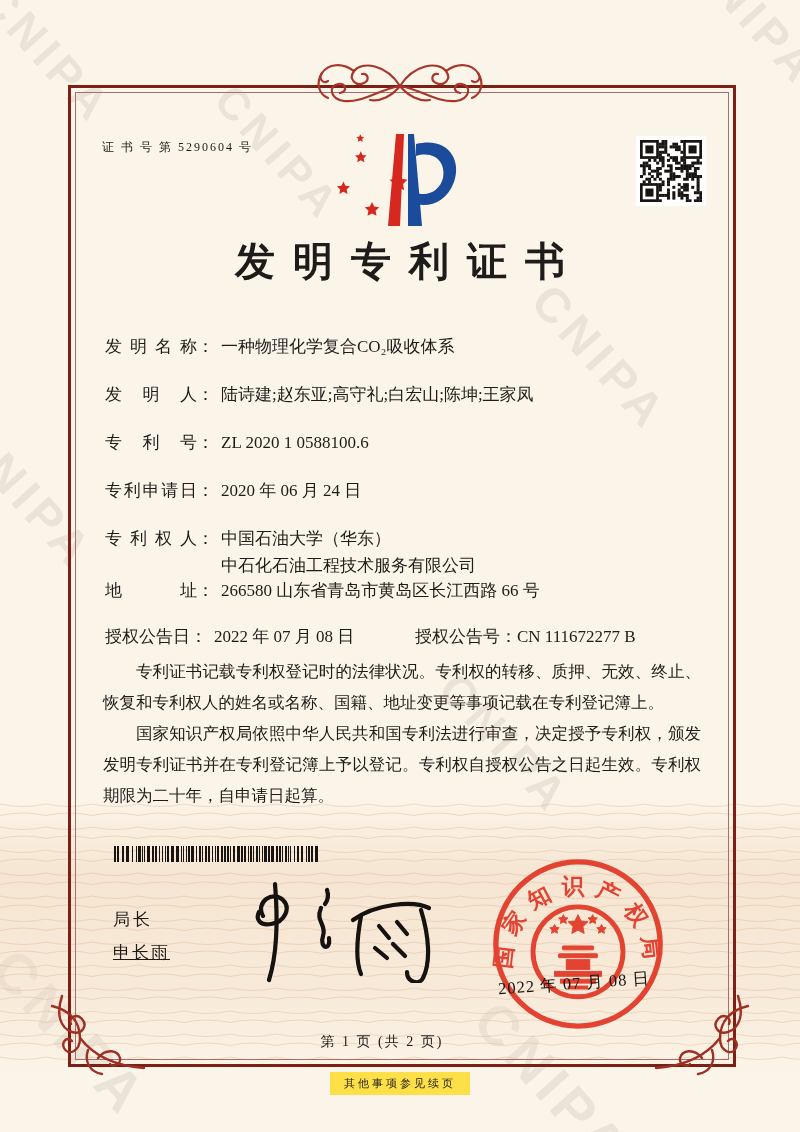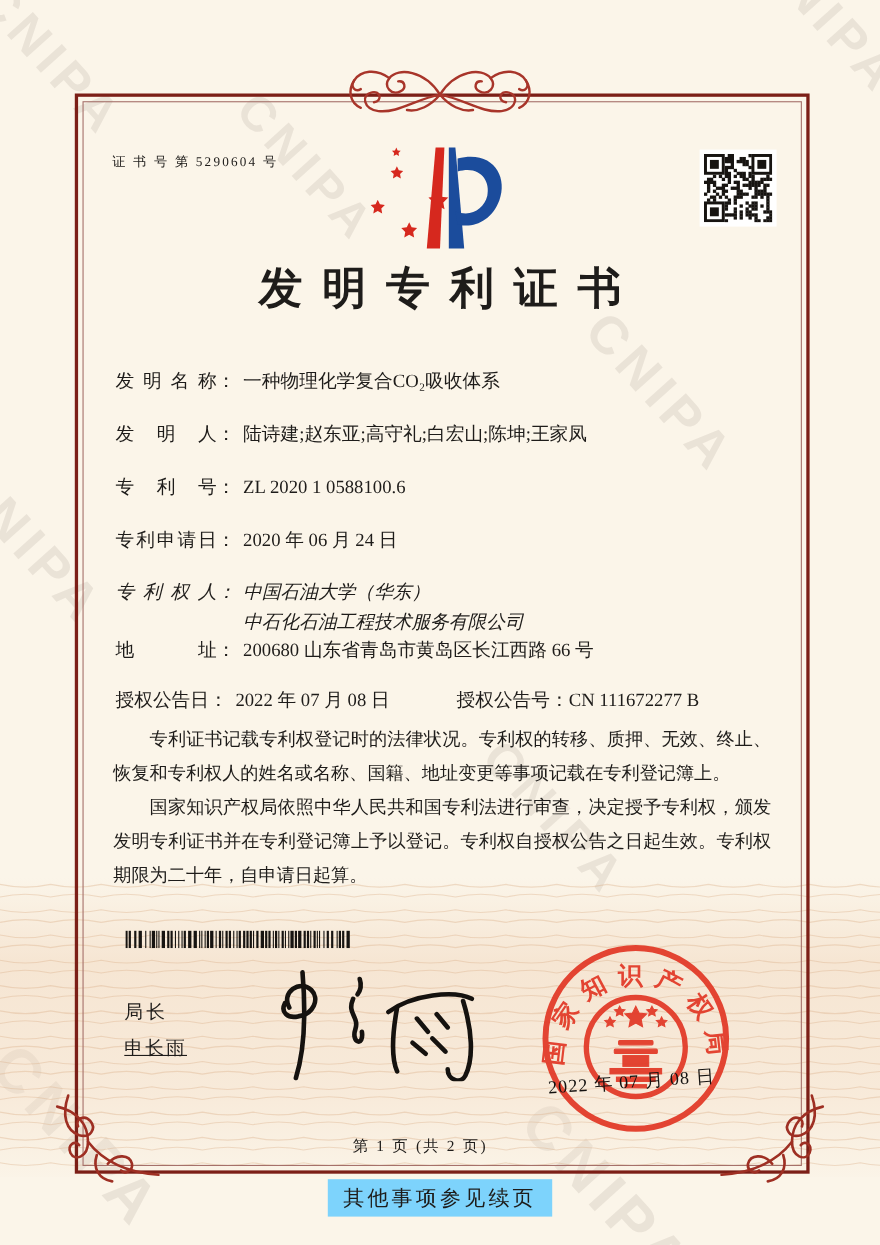--- a/index.html
+++ b/index.html
@@ -48,21 +48,21 @@
       font-family:"Liberation Sans","DejaVu Sans",sans-serif;font-weight:500;letter-spacing:2px;text-decoration:underline;}
   .sig-script{position:absolute;left:235px;top:878px;}
   
   .seal{position:absolute;left:490px;top:856px;width:176px;height:176px;opacity:.94;}
   .seal-date{position:absolute;left:498px;top:972px;width:176px;font-size:16.5px;color:#141210;
       transform:rotate(-4deg);letter-spacing:1px;white-space:nowrap;}
   
   .page-info{position:absolute;left:0;top:1033px;width:764px;text-align:center;font-size:14px;
       letter-spacing:2px;}
   .continuation{position:absolute;left:0;top:1072px;width:800px;text-align:center;}
-  .continuation span{display:inline-block;background:#7dd3fc;padding:4px 14px;font-size:19px;
+  .continuation span{display:inline-block;background:#fde047;padding:4px 14px;font-size:11px;
       letter-spacing:3px;}
 </style>
 </head>
 <body>
 
 <div class="page">
 
   <span class="wm" style="left:-38px;top:26px;font-size:46px;">CNIPA</span>
   <span class="wm" style="left:668px;top:-12px;font-size:46px;">CNIPA</span>
   <span class="wm" style="left:196px;top:128px;font-size:44px;">CNIPA</span>
@@ -346,25 +346,25 @@
   </div>
   <div class="frow" style="top:383px;">
     <span class="flabel">发明人</span><span class="fcolon">：</span><span class="fvalue">陆诗建;赵东亚;高守礼;白宏山;陈坤;王家凤</span>
   </div>
   <div class="frow" style="top:431px;">
     <span class="flabel">专利号</span><span class="fcolon">：</span><span class="fvalue">ZL 2020 1 0588100.6</span>
   </div>
   <div class="frow" style="top:479px;">
     <span class="flabel">专利申请日</span><span class="fcolon">：</span><span class="fvalue">2020 年 06 月 24 日</span>
   </div>
-  <div class="frow" style="top:527px;font-style:italic;">
+  <div class="frow" style="top:527px;">
     <span class="flabel">专利权人</span><span class="fcolon">：</span><span class="fvalue-block"><span style="display:block;">中国石油大学（华东）</span><span style="display:block;margin-top:3px;">中石化石油工程技术服务有限公司</span></span>
   </div>
   <div class="frow" style="top:579px;">
-    <span class="flabel">地址</span><span class="fcolon">：</span><span class="fvalue">200680 山东省青岛市黄岛区长江西路 66 号</span>
+    <span class="flabel">地址</span><span class="fcolon">：</span><span class="fvalue">266580 山东省青岛市黄岛区长江西路 66 号</span>
   </div>
   <div class="frow" style="top:625px;">
     <span class="flabel" style="width:auto;">授权公告日</span><span class="fcolon">：</span><span class="fvalue">2022 年 07 月 08 日</span>
     <span class="pair2">
       <span>授权公告号</span><span>：</span><span>CN 111672277 B</span>
     </span>
   </div>
 
   <div class="bodytext">
     <p>专利证书记载专利权登记时的法律状况。专利权的转移、质押、无效、终止、恢复和专利权人的姓名或名称、国籍、地址变更等事项记载在专利登记簿上。</p>

